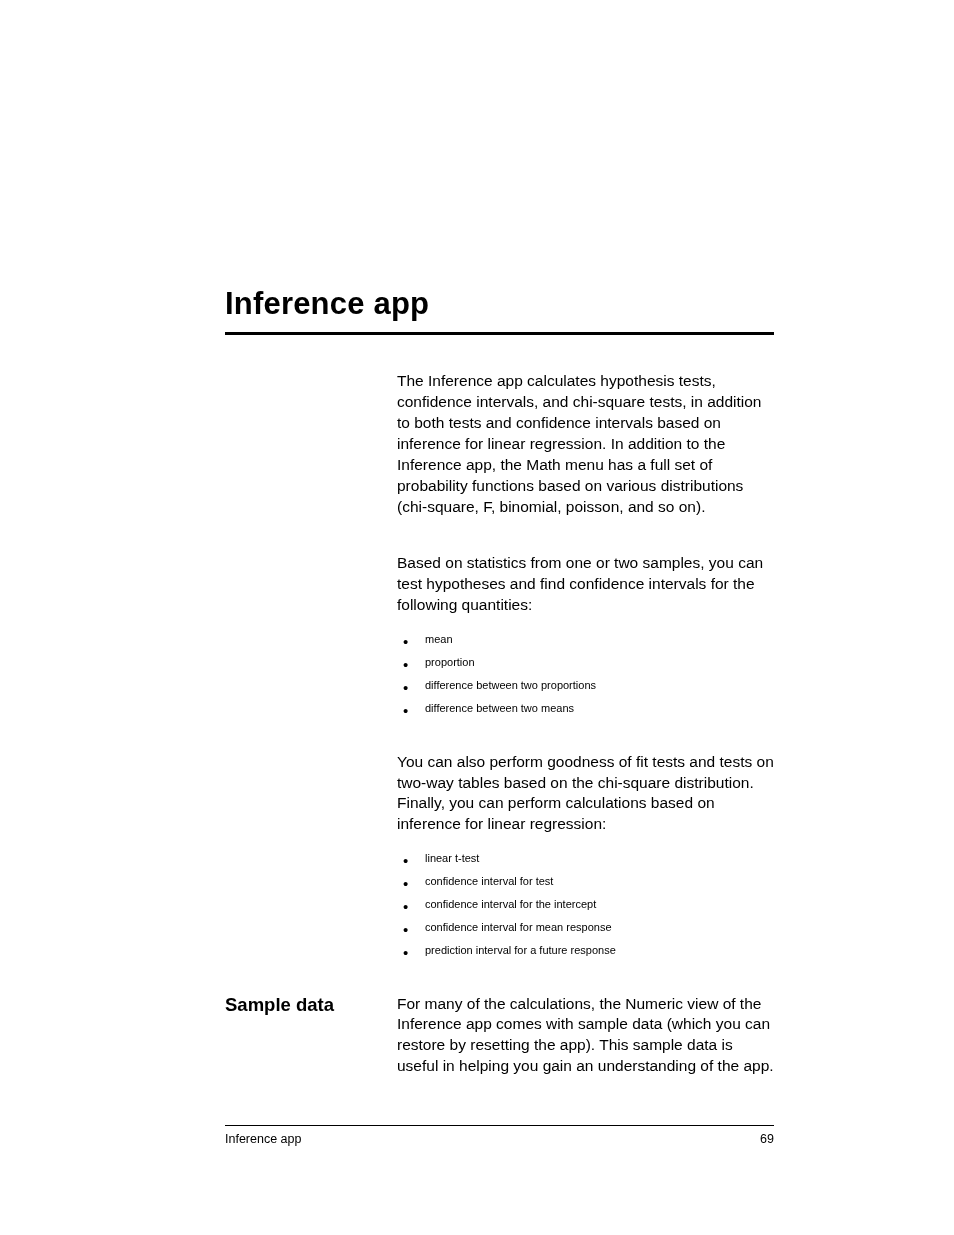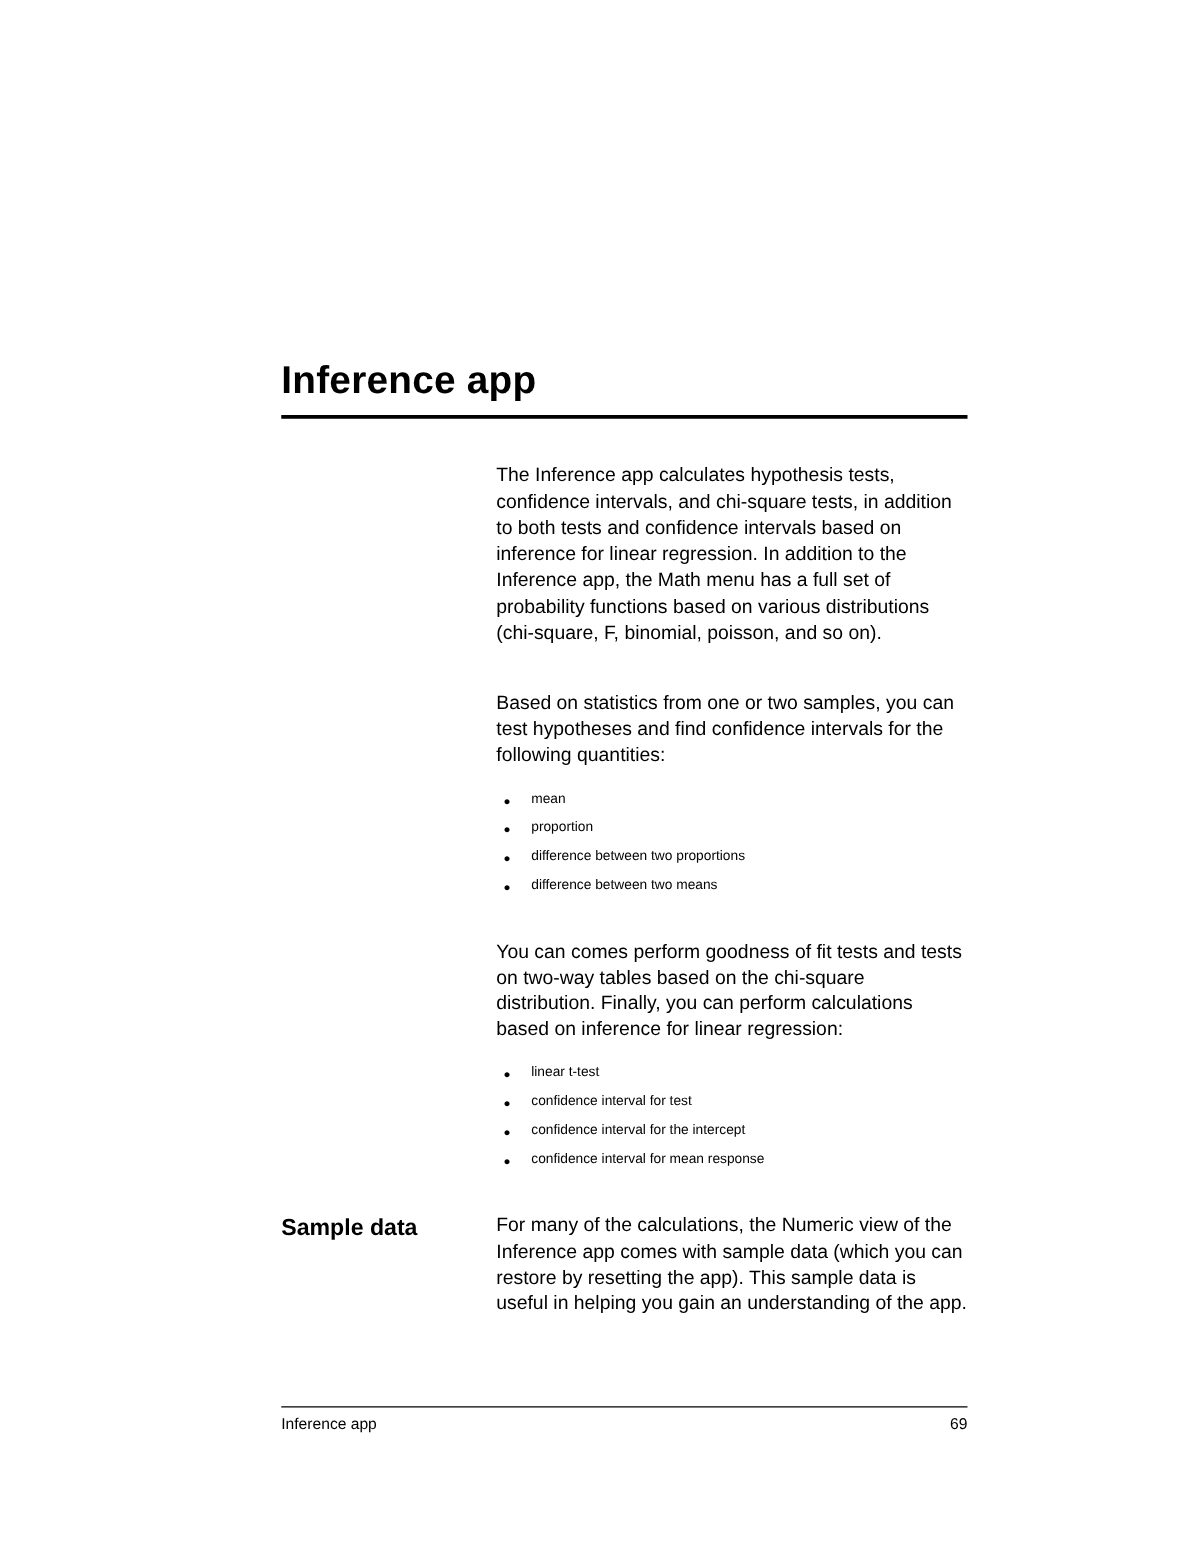--- a/index.html
+++ b/index.html
@@ -29,26 +29,27 @@
 
     <div class="body-col">
       <p class="para">The Inference app calculates hypothesis tests, confidence intervals, and chi-square tests, in addition to both tests and confidence intervals based on inference for linear regression. In addition to the Inference app, the Math menu has a full set of probability functions based on various distributions (chi-square, F, binomial, poisson, and so on).</p>
       <p class="para">Based on statistics from one or two samples, you can test hypotheses and find confidence intervals for the following quantities:</p>
       <ul class="bullets">
         <li>mean</li>
         <li>proportion</li>
         <li>difference between two proportions</li>
         <li>difference between two means</li>
       </ul>
-      <p class="para">You can comes perform goodness of fit tests and tests on two-way tables based on the chi-square distribution. Finally, you can perform calculations based on inference for linear regression:</p>
+      <p class="para">You can also perform goodness of fit tests and tests on two-way tables based on the chi-square distribution. Finally, you can perform calculations based on inference for linear regression:</p>
       <ul class="bullets">
         <li>linear t-test</li>
         <li>confidence interval for test</li>
         <li>confidence interval for the intercept</li>
         <li>confidence interval for mean response</li>
+        <li>prediction interval for a future response</li>
       </ul>
     </div>
 
     <div class="section">
       <div class="side-heading" style="left:0; top:0;">Sample data</div>
       <div class="body-col">
         <p class="para">For many of the calculations, the Numeric view of the Inference app comes with sample data (which you can restore by resetting the app). This sample data is useful in helping you gain an understanding of the app.</p>
       </div>
     </div>
   </div>

